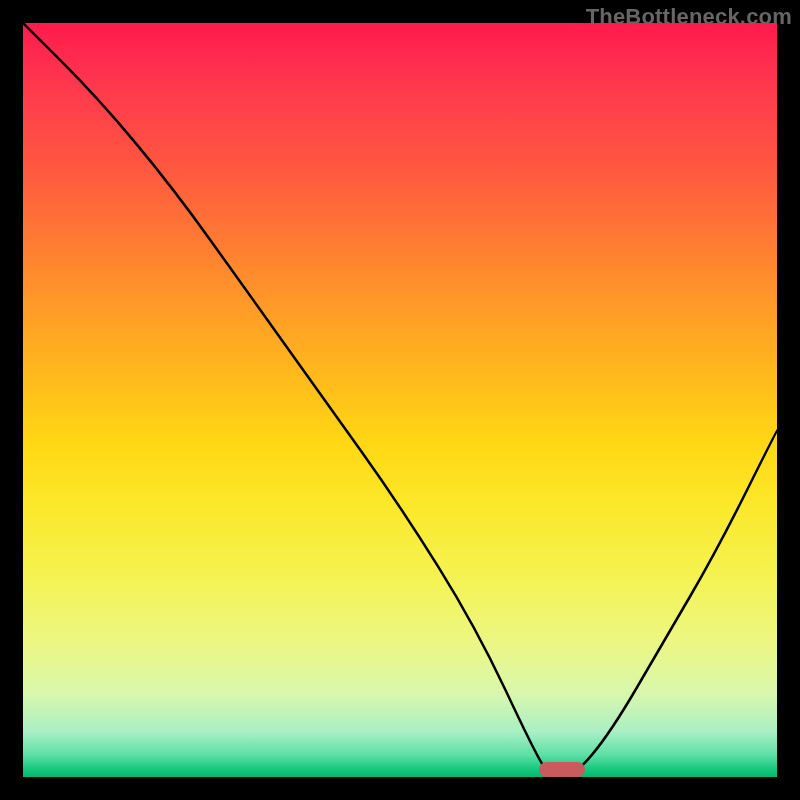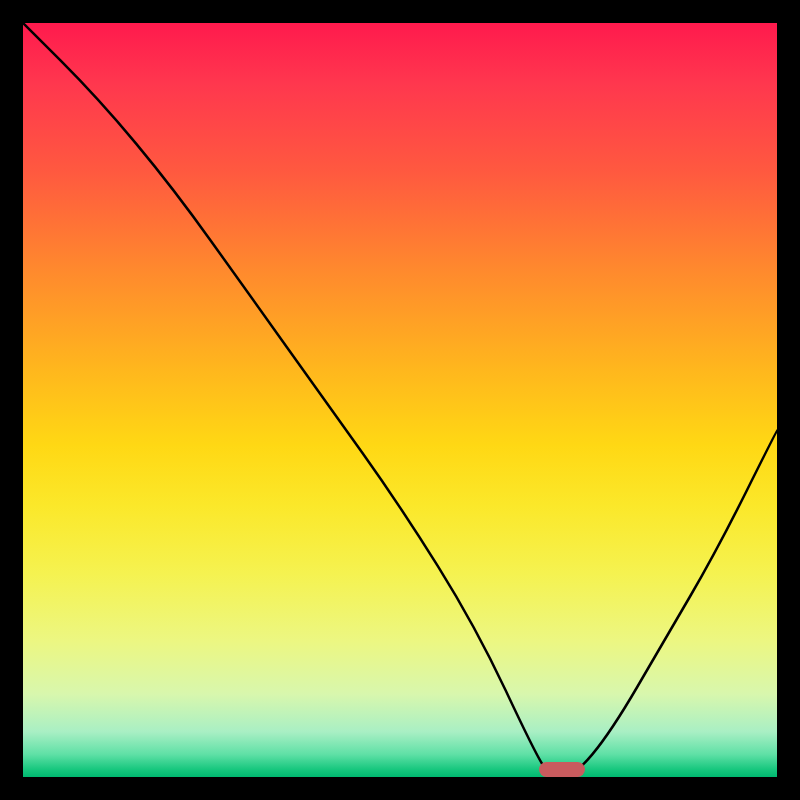--- a/index.html
+++ b/index.html
@@ -65,20 +65,21 @@
     background: #c95b5e;
     border-radius: 8px;
     z-index: 3;
   }
 </style>
 </head>
 <body>
 
 <div class="frame">
 
+  <div class="watermark">TheBottleneck.com</div>
 
   <div class="plot">
     <div class="gradient"></div>
 
     <svg class="curve" viewBox="0 0 754 754" preserveAspectRatio="none">
       <path fill="none" stroke="#000" stroke-width="2.5" stroke-linejoin="round" d="M 0.0 0.0 Q 0.0 0.0 37.7 37.7 Q 75.4 75.4 113.1 120.6 Q 150.8 165.9 188.5 218.7 Q 226.2 271.4 263.9 324.2 Q 301.6 377.0 339.3 429.8 Q 377.0 482.6 414.7 542.9 Q 452.4 603.2 482.6 667.3 Q 512.7 731.4 520.3 742.7 Q 527.8 754.0 539.1 754.0 Q 550.4 754.0 569.3 731.4 Q 588.1 708.8 614.5 663.5 Q 640.9 618.3 667.3 573.0 Q 693.7 527.8 723.8 467.5 T 754.0 407.2"></path>
     </svg>
 
     <div class="marker" style="width: 45.24px; height: 15.08px; left: 516.49px; top: 738.92px;"></div>
   </div>

